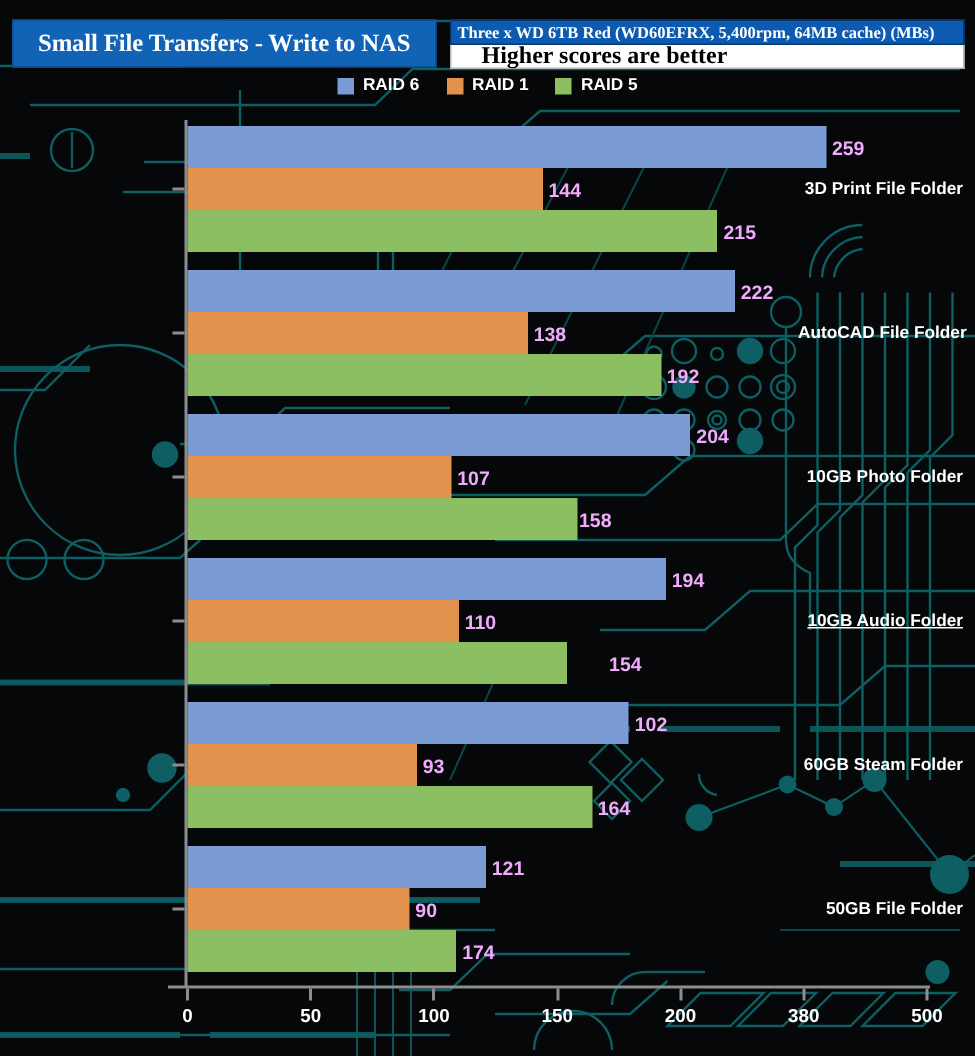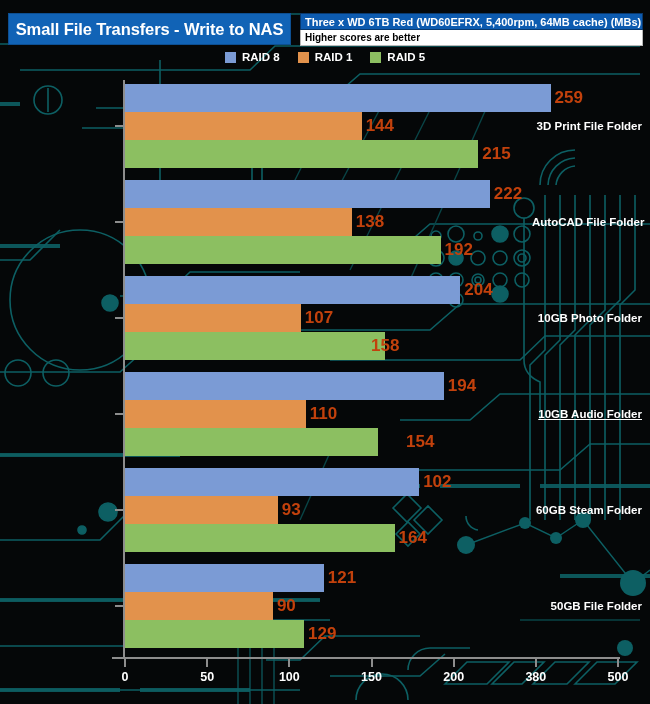--- a/index.html
+++ b/index.html
@@ -10,21 +10,21 @@
     background: #050708;
     font-family: "Liberation Sans", sans-serif;
     overflow: hidden;
     position: relative;
   }
 
   
   #bg-art { position: absolute; inset: 0; width: 650px; height: 704px; z-index: 0; }
 
   
-  .header { position: absolute; top: 0; left: 0; width: 596px; height: 48px; z-index: 5; }
+  .header { position: absolute; top: 0; left: 0; width: 596px; height: 48px; z-index: 5; font-family: Liberation Serif, serif; }
 
   .title-box {
     position: absolute; left: 8px; top: 13px;
     width: 283px; height: 32px;
     background: #1163b6;
     border: 1px solid #0d4f92;
     display: flex; align-items: center; justify-content: center;
   }
   .title-box span {
     color: #ffffff;
@@ -47,21 +47,21 @@
   }
   .sub-bottom {
     background: #ffffff;
     border: 1px solid #b8b8b8;
     border-top: none;
     height: 16px;
     display: flex; align-items: center;
     padding-left: 4px;
   }
   .sub-bottom span {
-    color: #000000; font-size: 10px; font-weight: bold; white-space: nowrap;
+    color: #000000; font-size: 16px; font-weight: bold; white-space: nowrap; margin-left: 16px;
   }
 
   
   .legend {
     position: absolute; top: 51px; left: 0; width: 650px;
     display: flex; justify-content: center; align-items: center;
     gap: 18px; z-index: 5;
   }
   .legend-item { display: flex; align-items: center; gap: 6px; }
   .legend-swatch { width: 11px; height: 11px; display: block; }
@@ -95,21 +95,21 @@
     text-align: right; padding-right: 8px;
     color: #ffffff; font-size: 11.5px; font-weight: bold;
     white-space: nowrap;
     transform: translateY(-50%);
   }
 
   .bar { position: absolute; left: 125px; height: 28px; }
   .bar-value {
     position: absolute; height: 28px;
     display: flex; align-items: center;
-    color: #c2410c; font-size: 17px; font-weight: bold;
+    color: #f0abfc; font-size: 13px; font-weight: bold;
     padding-left: 4px;
     white-space: nowrap;
   }
 </style>
 </head>
 <body>
 
 <svg id="bg-art" viewBox="0 0 650 704" xmlns="http://www.w3.org/2000/svg">
   <rect x="0" y="0" width="650" height="704" fill="#050708"></rect>
   <g stroke="#0d5f63" stroke-width="1.6" fill="none">
@@ -246,21 +246,21 @@
     </div>
     <div class="sub-bottom">
       <span>Higher scores are better</span>
     </div>
   </div>
 </div>
 
 <div class="legend" id="legend">
     <div class="legend-item">
       <span class="legend-swatch" style="background: rgb(123, 155, 213);"></span>
-      <span class="legend-label">RAID 8</span>
+      <span class="legend-label">RAID 6</span>
     </div>
     <div class="legend-item">
       <span class="legend-swatch" style="background: rgb(226, 146, 76);"></span>
       <span class="legend-label">RAID 1</span>
     </div>
     <div class="legend-item">
       <span class="legend-swatch" style="background: rgb(140, 191, 97);"></span>
       <span class="legend-label">RAID 5</span>
     </div>
   </div>
@@ -284,21 +284,21 @@
     <div class="bar-value" style="top: 208px; left: 351.78px;">138</div>
     <div class="bar" style="top: 236px; width: 315.52px; background: rgb(140, 191, 97);"></div>
     <div class="bar-value" style="top: 236px; left: 440.52px;">192</div>
     <div class="cat-label" style="top: 318px;">10GB Photo Folder</div>
     <div class="tick-v" style="top: 317px;"></div>
     <div class="bar" style="top: 276px; width: 335.24px; background: rgb(123, 155, 213);"></div>
     <div class="bar-value" style="top: 276px; left: 460.24px;">204</div>
     <div class="bar" style="top: 304px; width: 175.837px; background: rgb(226, 146, 76);"></div>
     <div class="bar-value" style="top: 304px; left: 300.837px;">107</div>
     <div class="bar" style="top: 332px; width: 259.647px; background: rgb(140, 191, 97);"></div>
-    <div class="bar-value" style="top: 332px; left: 367px;">158</div>
+    <div class="bar-value" style="top: 332px; left: 382px;">158</div>
     <div class="cat-label" style="top: 414px; text-decoration: underline;">10GB Audio Folder</div>
     <div class="tick-v" style="top: 413px;"></div>
     <div class="bar" style="top: 372px; width: 318.807px; background: rgb(123, 155, 213);"></div>
     <div class="bar-value" style="top: 372px; left: 443.807px;">194</div>
     <div class="bar" style="top: 400px; width: 180.767px; background: rgb(226, 146, 76);"></div>
     <div class="bar-value" style="top: 400px; left: 305.767px;">110</div>
     <div class="bar" style="top: 428px; width: 253.073px; background: rgb(140, 191, 97);"></div>
     <div class="bar-value" style="top: 428px; left: 378.073px; padding-left: 28px;">154</div>
     <div class="cat-label" style="top: 510px;">60GB Steam Folder</div>
     <div class="tick-v" style="top: 509px;"></div>
@@ -308,21 +308,21 @@
     <div class="bar-value" style="top: 496px; left: 277.83px;">93</div>
     <div class="bar" style="top: 524px; width: 269.507px; background: rgb(140, 191, 97);"></div>
     <div class="bar-value" style="top: 524px; left: 394.507px;">164</div>
     <div class="cat-label" style="top: 606px;">50GB File Folder</div>
     <div class="tick-v" style="top: 605px;"></div>
     <div class="bar" style="top: 564px; width: 198.843px; background: rgb(123, 155, 213);"></div>
     <div class="bar-value" style="top: 564px; left: 323.843px;">121</div>
     <div class="bar" style="top: 592px; width: 147.9px; background: rgb(226, 146, 76);"></div>
     <div class="bar-value" style="top: 592px; left: 272.9px;">90</div>
     <div class="bar" style="top: 620px; width: 179.123px; background: rgb(140, 191, 97);"></div>
-    <div class="bar-value" style="top: 620px; left: 304.123px;">129</div>
+    <div class="bar-value" style="top: 620px; left: 304.123px;">174</div>
     <div class="tick-h" style="left: 124px;"></div>
     <div class="xtick-label" style="left: 125px;">0</div>
     <div class="tick-h" style="left: 206.167px;"></div>
     <div class="xtick-label" style="left: 207.167px;">50</div>
     <div class="tick-h" style="left: 288.333px;"></div>
     <div class="xtick-label" style="left: 289.333px;">100</div>
     <div class="tick-h" style="left: 370.5px;"></div>
     <div class="xtick-label" style="left: 371.5px;">150</div>
     <div class="tick-h" style="left: 452.667px;"></div>
     <div class="xtick-label" style="left: 453.667px;">200</div>

